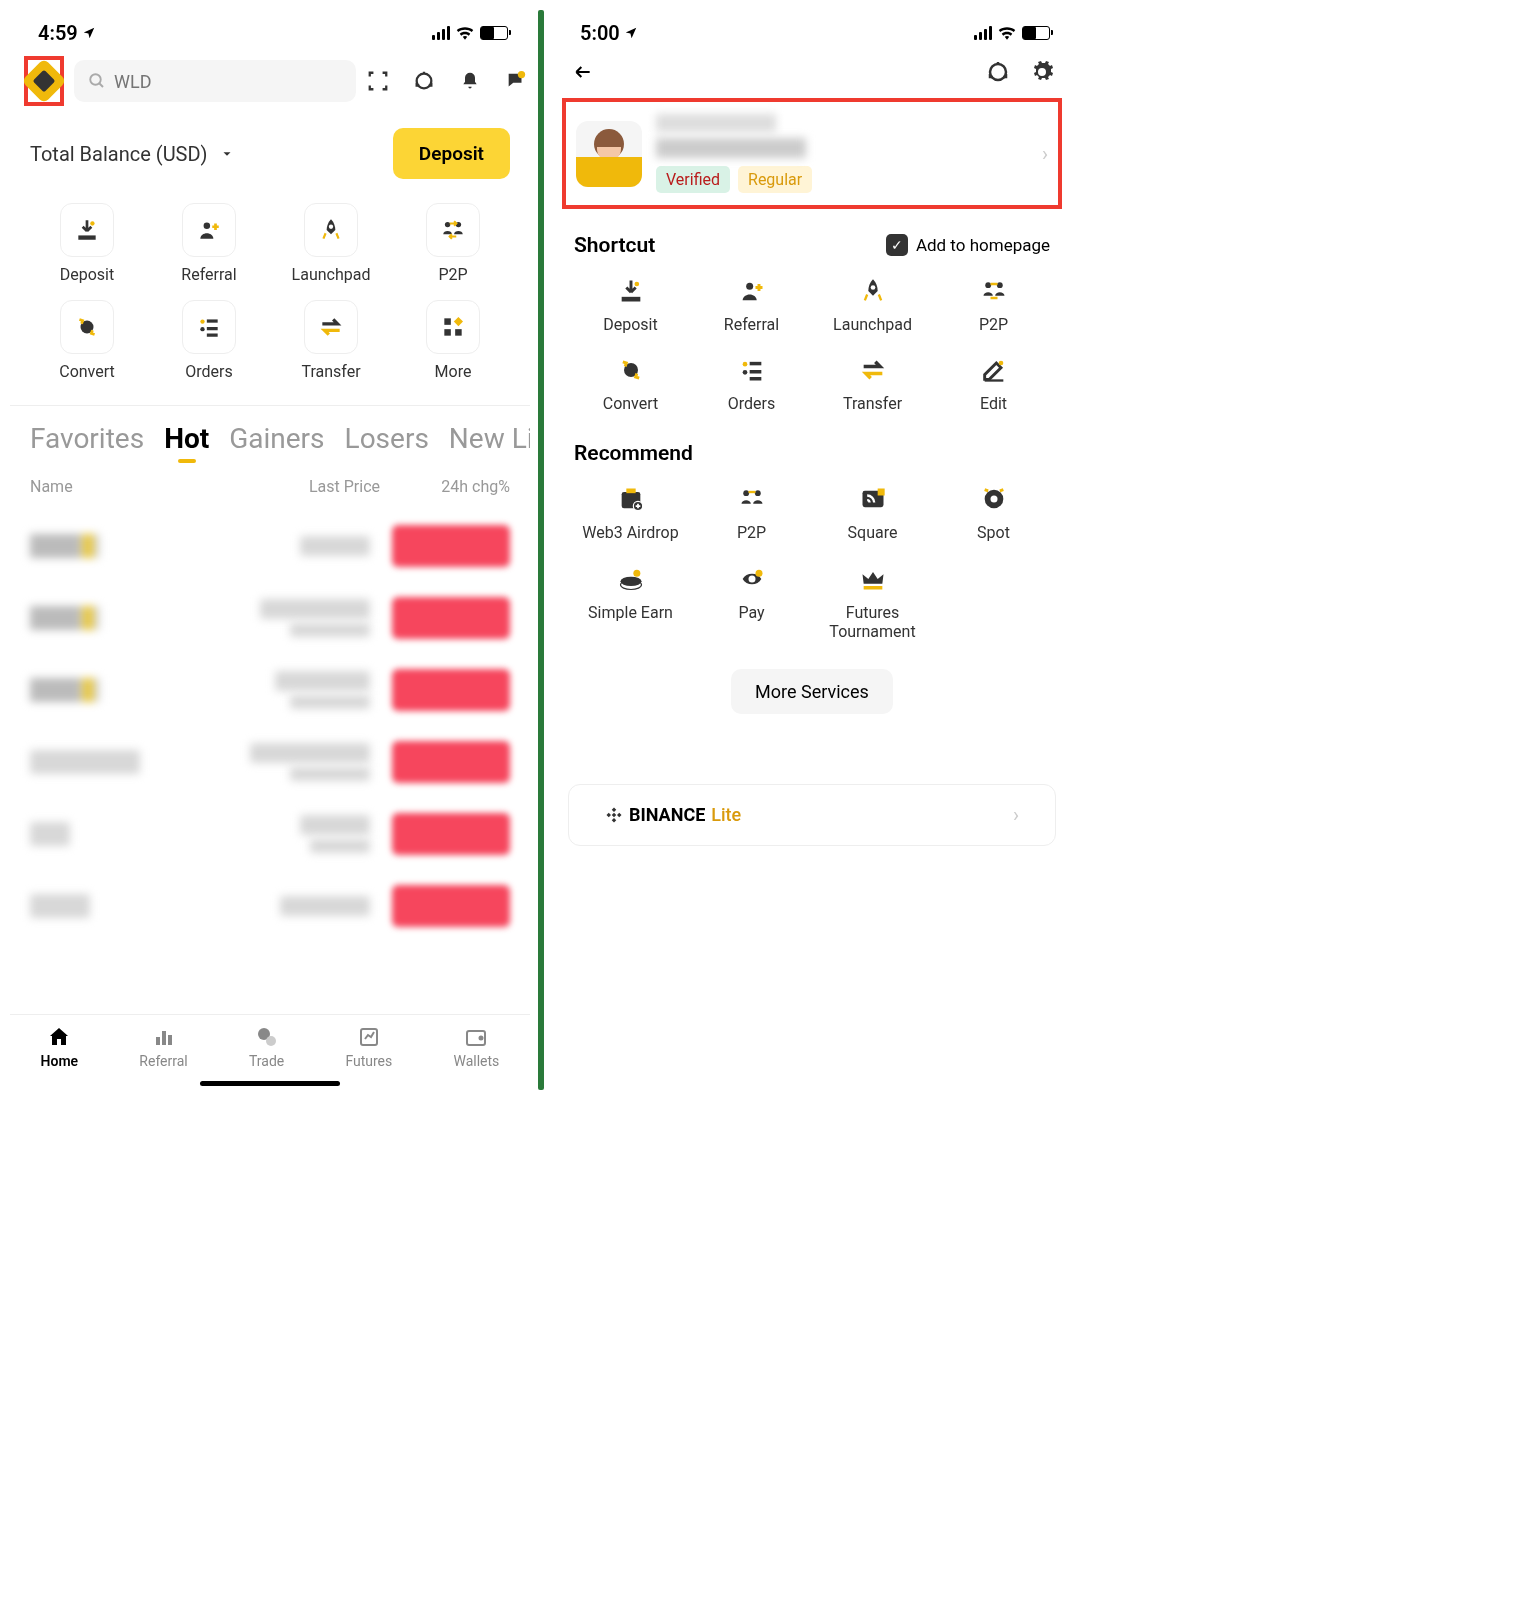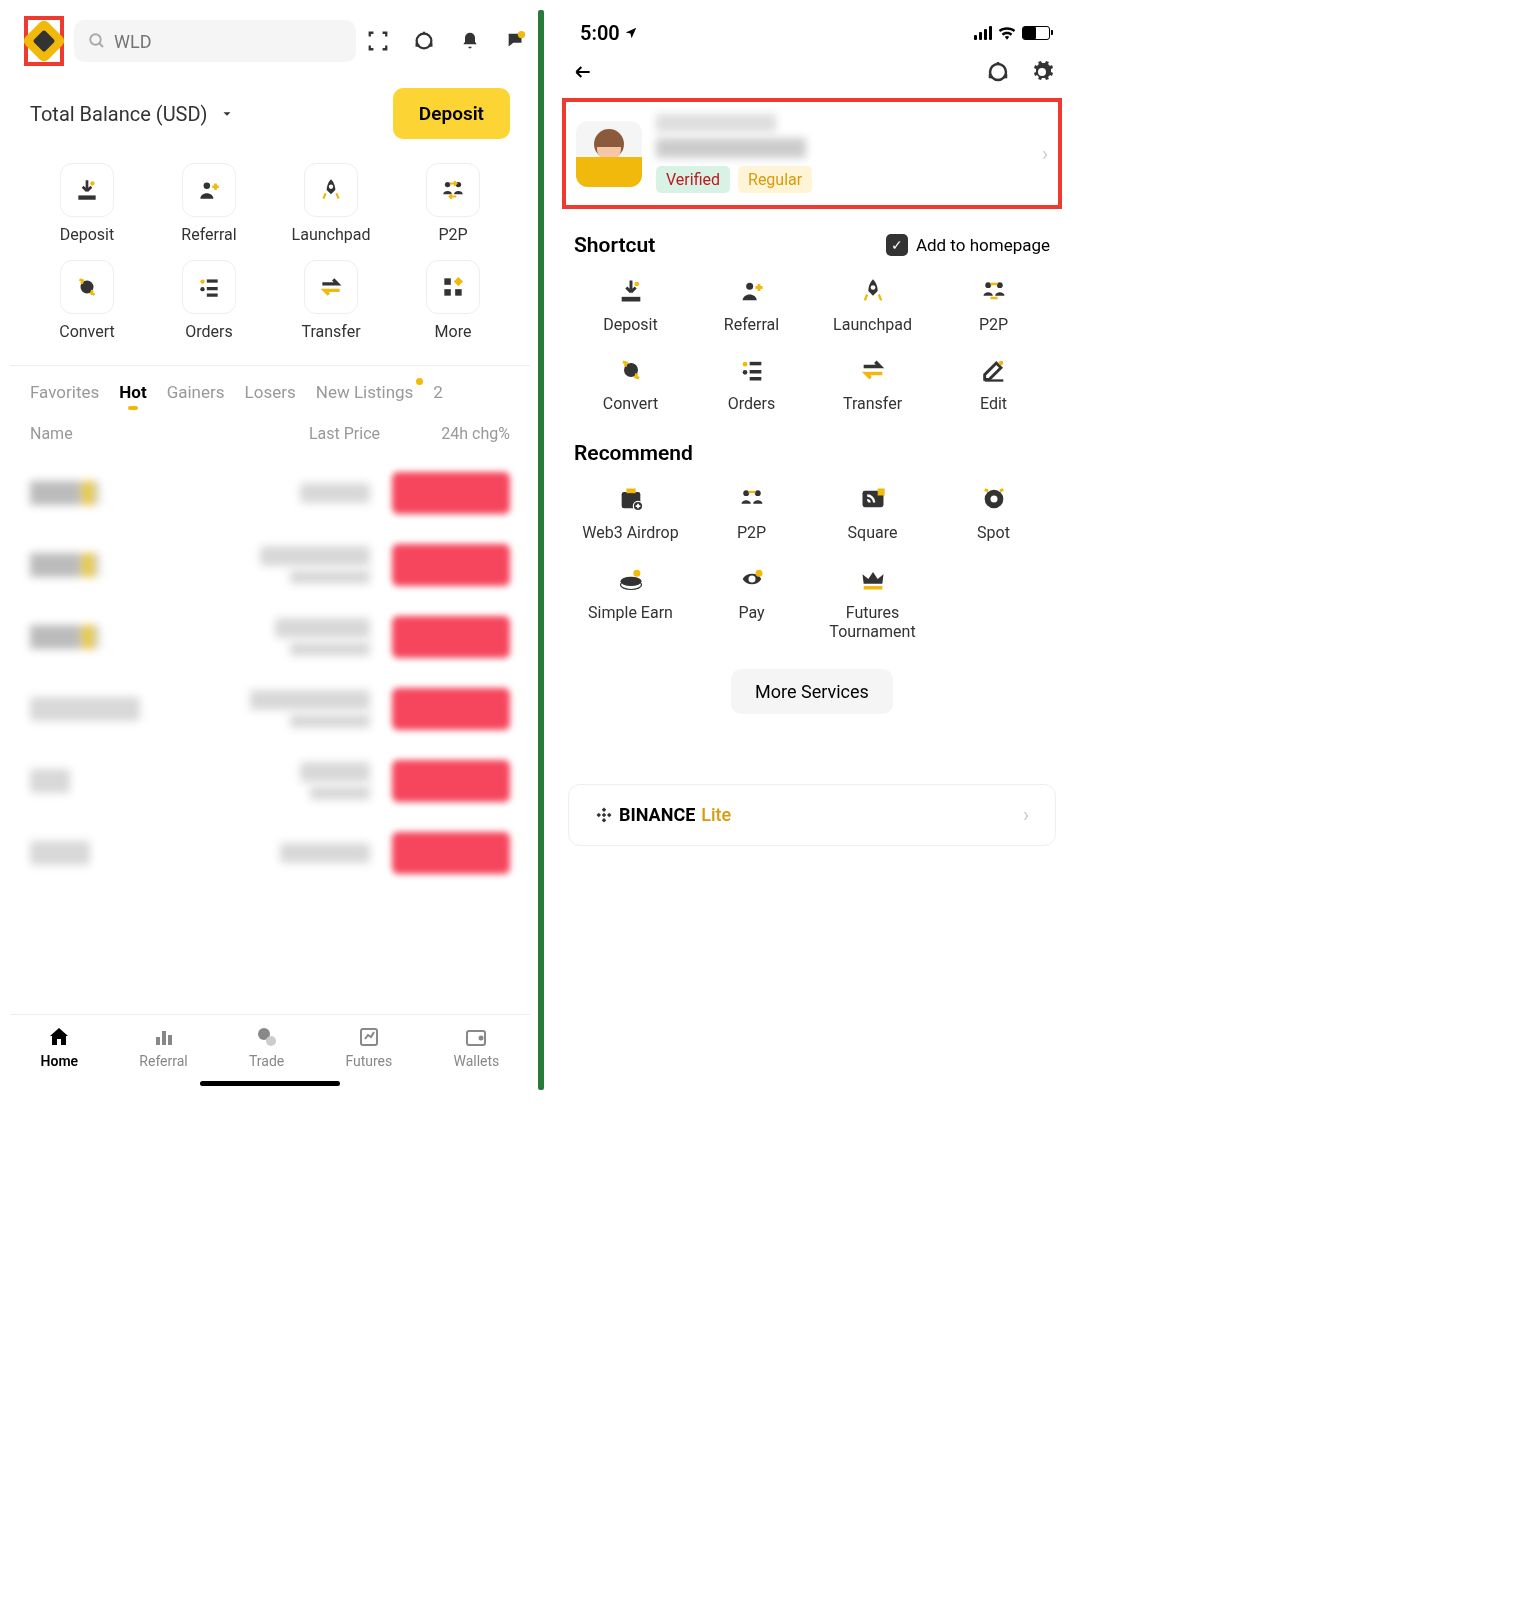--- a/index.html
+++ b/index.html
@@ -36,21 +36,21 @@
 .deposit-btn{background:#fcd535;border:none;padding:14px 26px;border-radius:10px;font-size:19px;font-weight:600;cursor:pointer}
 
 .shortcut-grid{display:grid;grid-template-columns:repeat(4,1fr);gap:16px 8px;padding:8px 20px}
 .shortcut-item{display:flex;flex-direction:column;align-items:center;gap:8px;cursor:pointer}
 .shortcut-icon{width:54px;height:54px;border:1px solid #eee;border-radius:12px;display:flex;align-items:center;justify-content:center;font-size:22px}
 .shortcut-label{font-size:16px;color:#333}
 
 .sep{height:1px;background:#eee;margin:16px 0 8px}
 
 .tabs{display:flex;gap:20px;padding:8px 20px;overflow:hidden;align-items:baseline}
-.tab{font-size:17px;color:#999;cursor:pointer;position:relative;white-space:nowrap}
+.tab{font-size:28px;color:#999;cursor:pointer;position:relative;white-space:nowrap}
 .tab.active{color:#000;font-weight:700}
 .tab.active::after{content:"";position:absolute;bottom:-8px;left:30%;width:40%;height:4px;background:#f0b90b;border-radius:2px}
 .tab-dot{width:7px;height:7px;background:#f0b90b;border-radius:50%;position:absolute;top:-4px;right:-10px}
 
 .table-head{display:flex;padding:14px 20px;font-size:16px;color:#999}
 .col-name{flex:1}
 .col-price{width:130px;text-align:right}
 .col-chg{width:130px;text-align:right}
 
 .market-list{padding:0 20px;flex:1;overflow:hidden}
@@ -91,31 +91,53 @@
 .add-home{display:flex;align-items:center;gap:8px;font-size:17px;font-weight:400;cursor:pointer}
 .checkbox{width:22px;height:22px;background:#333;border-radius:5px;display:flex;align-items:center;justify-content:center;color:#fff;font-size:14px}
 
 .grid2{display:grid;grid-template-columns:repeat(4,1fr);gap:22px 8px;padding:8px 22px}
 .grid-item{display:flex;flex-direction:column;align-items:center;gap:10px;cursor:pointer}
 .grid-icon{width:32px;height:28px;display:flex;align-items:center;justify-content:center}
 .grid-label{font-size:16px;color:#333;text-align:center;line-height:1.2}
 
 .more-services{background:#f5f5f5;border:none;padding:12px 24px;border-radius:10px;font-size:18px;margin:20px auto 0;display:block;cursor:pointer}
 
-.lite-card{margin:70px 16px 20px;border:1px solid #eee;border-radius:12px;padding:18px 26px;display:flex;justify-content:space-between;align-items:center;cursor:pointer}
+.lite-card{margin:70px 16px 20px;border:1px solid #eee;border-radius:12px;padding:18px 36px;display:flex;justify-content:space-between;align-items:center;cursor:pointer}
 .lite-brand{display:flex;align-items:center;gap:6px;font-weight:700;font-size:18px}
 .lite-brand .lite{color:#d99a0c;font-weight:500}
 .binance-diamond{width:18px;height:18px}
 
 svg{display:block}
 </style>
 </head>
 <body>
 
 <div class="phone">
+  <div class="status-bar">
+    <div class="status-left">
+      <span>4:59</span>
+      <svg class="loc-arrow" viewBox="0 0 24 24" fill="#000">
+          <path d="M3 11l18-8-8 18-2-8z"></path>
+        </svg>
+    </div>
+    <div class="status-right">
+      <div class="signal-bars">
+          <span></span>
+          <span></span>
+          <span></span>
+          <span></span>
+        </div>
+      <svg class="wifi" viewBox="0 0 24 18" fill="#000">
+          <path d="M12 18l-3-4c1.8-1.4 4.2-1.4 6 0zM5 10c4-3.5 10-3.5 14 0l-2 2.5c-3-2.5-7-2.5-10 0zM1 5C7 0 17 0 23 5l-2 2.5C16 3.5 8 3.5 3 7.5z"></path>
+        </svg>
+      <div class="battery">
+          <div class="battery-fill"></div>
+        </div>
+    </div>
+  </div>
 
   <div class="top-row">
     <div class="logo-box">
       <div class="logo">
           <div class="logo-inner"></div>
         </div>
     </div>
     <div class="search-box">
       <svg width="18" height="18" viewBox="0 0 24 24" fill="none" stroke="#aaa" stroke-width="2.5">
           <circle cx="10" cy="10" r="7"></circle>

